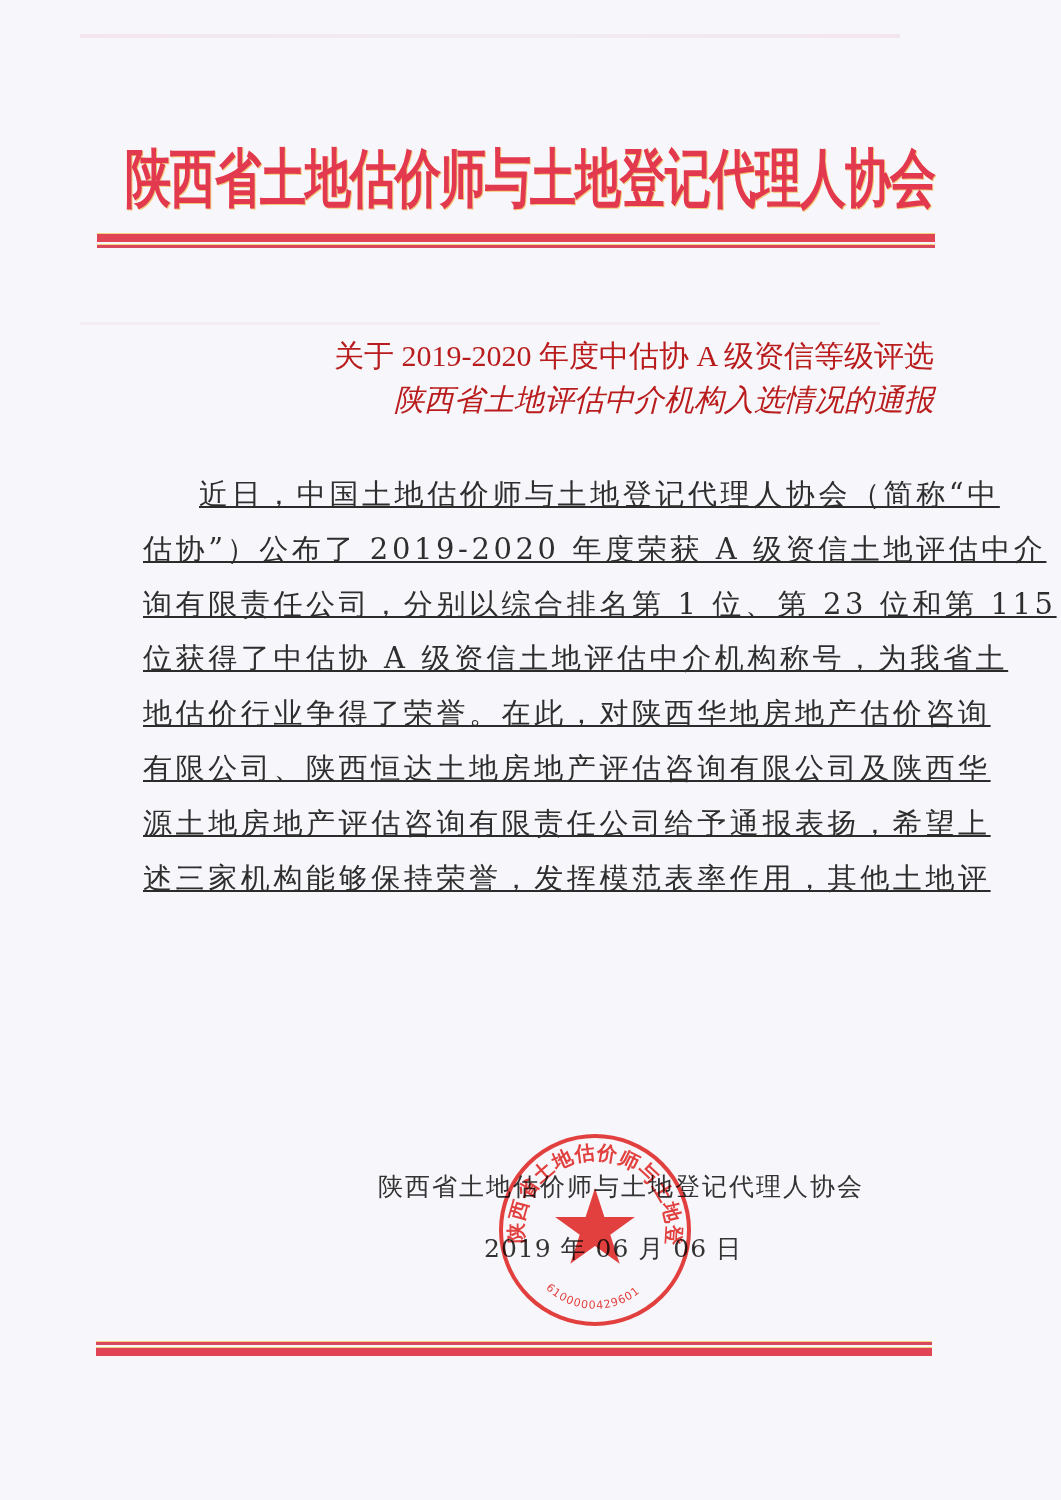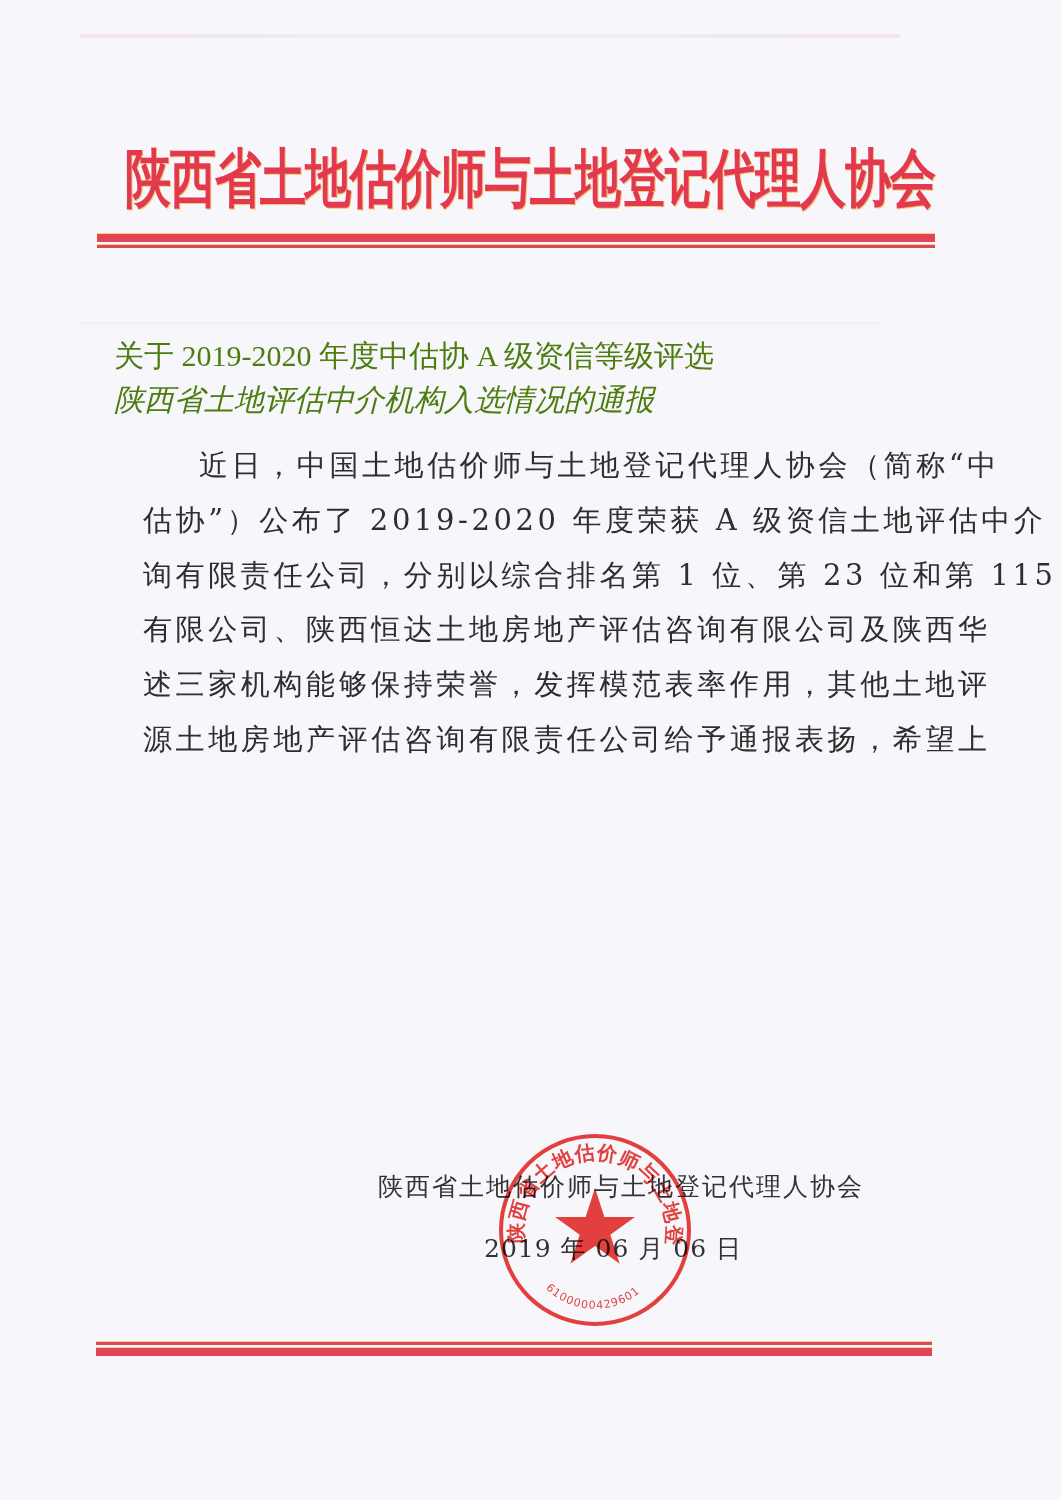--- a/index.html
+++ b/index.html
@@ -62,33 +62,34 @@
     background: #e14555;
     box-shadow: 0 -1px 0 #f5d27e;
   }
   .rule-thin {
     height: 3px;
     background: #d9485a;
     box-shadow: 0 -1px 0 #f5d27e;
   }
   .doc-title {
     position: absolute;
-    left: 114px;
+    left: 134px;
     width: 800px;
-    text-align: left;
+    text-align: right;
     font-family: "Liberation Serif", "DejaVu Serif", serif;
     font-size: 30px;
-    color: #4d7c0f;
+    color: #b91c1c;
     white-space: nowrap;
   }
   .body-text {
     position: absolute;
     left: 143px;
-    top: 438px;
+    top: 467px;
     width: 760px;
+    text-decoration: underline;
   }
   .body-line {
     height: 54.8px;
     line-height: 54.8px;
     font-size: 29px;
     letter-spacing: 3.6px;
     white-space: nowrap;
     font-family: "DejaVu Serif", "Liberation Serif", serif;
     color: #2e2e2e;
   }
@@ -138,23 +139,25 @@
 <div class="rule rule-thick" style="top:234px;"></div>
 <div class="rule rule-thin" style="top:245px;"></div>
 
 <div class="doc-title" style="top:336px;">关于 2019-2020 年度中估协 A 级资信等级评选</div>
 <div class="doc-title" style="top:380px;font-style:italic;">陕西省土地评估中介机构入选情况的通报</div>
 
 <div class="body-text">
   <div class="body-line indent">近日，中国土地估价师与土地登记代理人协会（简称“中</div>
   <div class="body-line">估协”）公布了 2019-2020 年度荣获 A 级资信土地评估中介</div>
   <div class="body-line">询有限责任公司，分别以综合排名第 1 位、第 23 位和第 115</div>
+  <div class="body-line">位获得了中估协 A 级资信土地评估中介机构称号，为我省土</div>
+  <div class="body-line">地估价行业争得了荣誉。在此，对陕西华地房地产估价咨询</div>
   <div class="body-line">有限公司、陕西恒达土地房地产评估咨询有限公司及陕西华</div>
+  <div class="body-line">源土地房地产评估咨询有限责任公司给予通报表扬，希望上</div>
   <div class="body-line">述三家机构能够保持荣誉，发挥模范表率作用，其他土地评</div>
-  <div class="body-line">源土地房地产评估咨询有限责任公司给予通报表扬，希望上</div>
 </div>
 
 <div class="signature">陕西省土地估价师与土地登记代理人协会</div>
 <div class="date">2019 年 06 月 06 日</div>
 
 <svg class="seal" viewBox="0 0 200 200">
   <defs>
     <path id="sealArc" d="M 30,118 A 72,72 0 1,1 170,118"></path>
     <path id="serialArc" d="M 42,148 A 70,70 0 0,0 158,148"></path>
   </defs>

